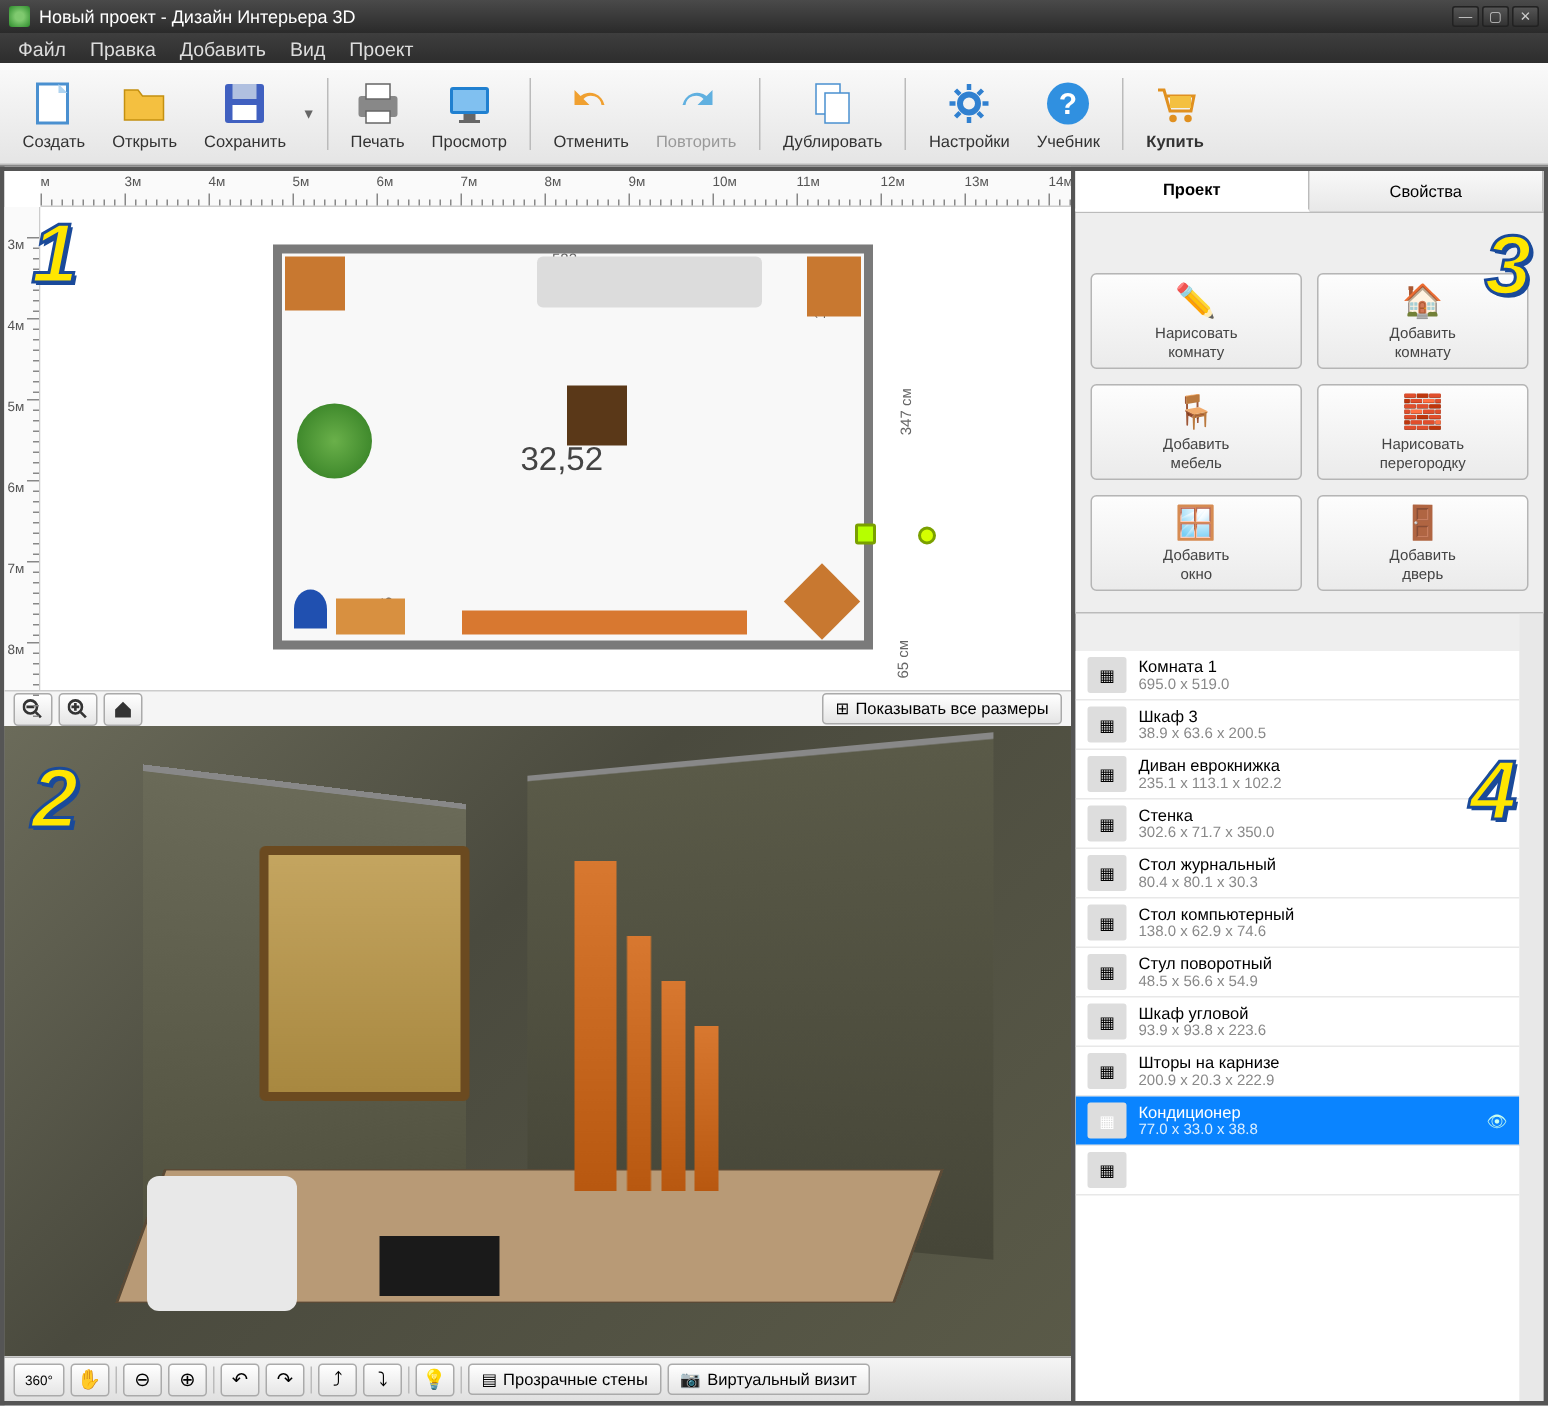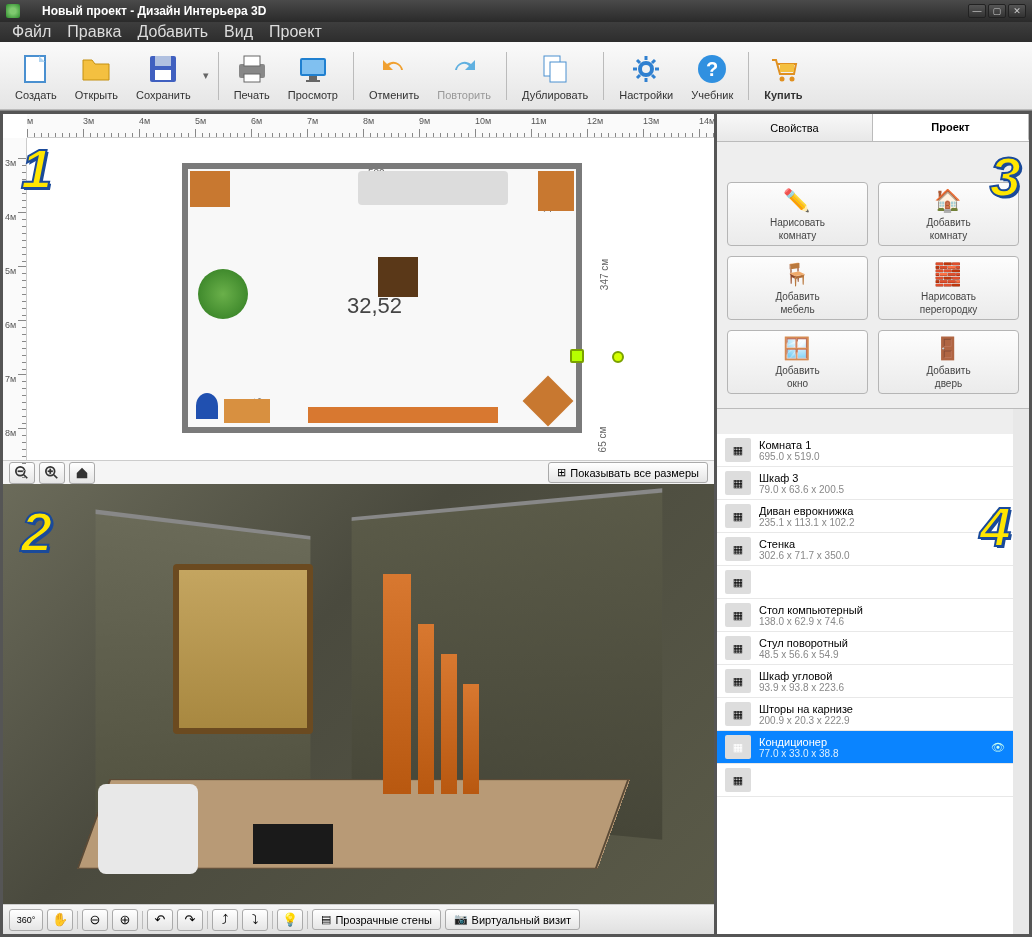--- a/index.html
+++ b/index.html
@@ -1,24 +1,24 @@
 <!DOCTYPE html>
 <html><head>
 <meta charset="utf-8">
 <style>
 * { box-sizing: border-box; margin: 0; padding: 0; }
 body { font-family: Tahoma, Arial, sans-serif; font-size: 11px; background: #222; width: 1032px; height: 937px; overflow: hidden; }
 .window { width: 1032px; height: 937px; background: #e8e8e8; display: flex; flex-direction: column; }
 .titlebar { height: 22px; background: linear-gradient(#4a4a4a,#2a2a2a); color: #fff; display: flex; align-items: center; padding: 0 6px; font-size: 12px; justify-content: space-between; }
-.titlebar-left { display: flex; align-items: flex-start; gap: 22px; font-weight: bold; }
+.titlebar-left { display: flex; align-items: flex-start; gap: 6px; }
 .titlebar-controls { display: flex; gap: 2px; }
 .tb-btn { width: 18px; height: 14px; background: linear-gradient(#555,#333); border: 1px solid #222; border-radius: 2px; display: flex; align-items: center; justify-content: center; color: #ccc; font-size: 9px; }
 .app-icon { width: 14px; height: 14px; background: radial-gradient(circle,#7fc96f 30%,#2a8a2a); border-radius: 2px; }
 .menubar { height: 20px; background: linear-gradient(#3e3e3e,#2d2d2d); display: flex; align-items: center; padding: 0 4px; }
-.menu-item { color: #ddd; padding: 2px 8px; font-size: 16px; cursor: pointer; }
+.menu-item { color: #ddd; padding: 2px 8px; font-size: 13px; cursor: pointer; }
 .toolbar { height: 68px; background: linear-gradient(#fafafa,#e5e5e5); border-bottom: 1px solid #bbb; display: flex; align-items: center; padding: 2px 8px; gap: 4px; }
 .tool-btn { display: flex; flex-direction: column; align-items: center; padding: 2px 6px; gap: 2px; cursor: pointer; border: 1px solid transparent; border-radius: 3px; }
 .tool-icon { width: 36px; height: 36px; display: flex; align-items: center; justify-content: center; }
 .tool-label { font-size: 11px; color: #333; }
 .tool-label.disabled { color: #999; }
 .tool-sep { width: 1px; height: 48px; background: #bbb; margin: 0 4px; }
 .tool-drop { width: 8px; height: 36px; display: flex; align-items: center; justify-content: center; color: #666; }
 .content { flex: 1; display: flex; border-top: 1px solid #888; }
 .main-col { width: 714px; display: flex; flex-direction: column; background: #fff; border: 3px solid #555; border-right: none; }
 .plan-area { height: 370px; position: relative; background: #fff; }
@@ -490,22 +490,22 @@
           </div>
         </div>
       </div>
     </div>
 
     <div class="side-col" style="position:relative;">
       <div class="callout" style="right:8px;top:30px;">3</div>
       <div class="callout" style="right:18px;top:380px;">4</div>
 
       <div class="tabs">
+        <div class="tab active">Проект</div>
         <div class="tab">Свойства</div>
-        <div class="tab active">Проект</div>
       </div>
 
       <div class="actions-panel" id="actions">
           <div class="action-btn">
             <div class="aicon" style="font-size:22px;">✏️</div>
             <div>Нарисовать</div>
             <div>комнату</div>
           </div>
           <div class="action-btn">
             <div class="aicon" style="font-size:22px;">🏠</div>
@@ -541,21 +541,21 @@
               <div class="obj-text">
                 <div class="obj-name">Комната 1</div>
                 <div class="obj-dims">695.0 x 519.0</div>
               </div>
               <div class="obj-vis"></div>
             </div>
             <div class="obj-row">
               <div class="obj-icon">▦</div>
               <div class="obj-text">
                 <div class="obj-name">Шкаф 3</div>
-                <div class="obj-dims">79.0 x 63.6 x 200.5</div>
+                <div class="obj-dims">38.9 x 63.6 x 200.5</div>
               </div>
               <div class="obj-vis"></div>
             </div>
             <div class="obj-row">
               <div class="obj-icon">▦</div>
               <div class="obj-text">
                 <div class="obj-name">Диван еврокнижка</div>
                 <div class="obj-dims">235.1 x 113.1 x 102.2</div>
               </div>
               <div class="obj-vis">👁</div>
@@ -563,20 +563,24 @@
             <div class="obj-row">
               <div class="obj-icon">▦</div>
               <div class="obj-text">
                 <div class="obj-name">Стенка</div>
                 <div class="obj-dims">302.6 x 71.7 x 350.0</div>
               </div>
               <div class="obj-vis"></div>
             </div>
             <div class="obj-row">
               <div class="obj-icon">▦</div>
+              <div class="obj-text">
+                <div class="obj-name">Стол журнальный</div>
+                <div class="obj-dims">80.4 x 80.1 x 30.3</div>
+              </div>
               <div class="obj-vis"></div>
             </div>
             <div class="obj-row">
               <div class="obj-icon">▦</div>
               <div class="obj-text">
                 <div class="obj-name">Стол компьютерный</div>
                 <div class="obj-dims">138.0 x 62.9 x 74.6</div>
               </div>
               <div class="obj-vis"></div>
             </div>

